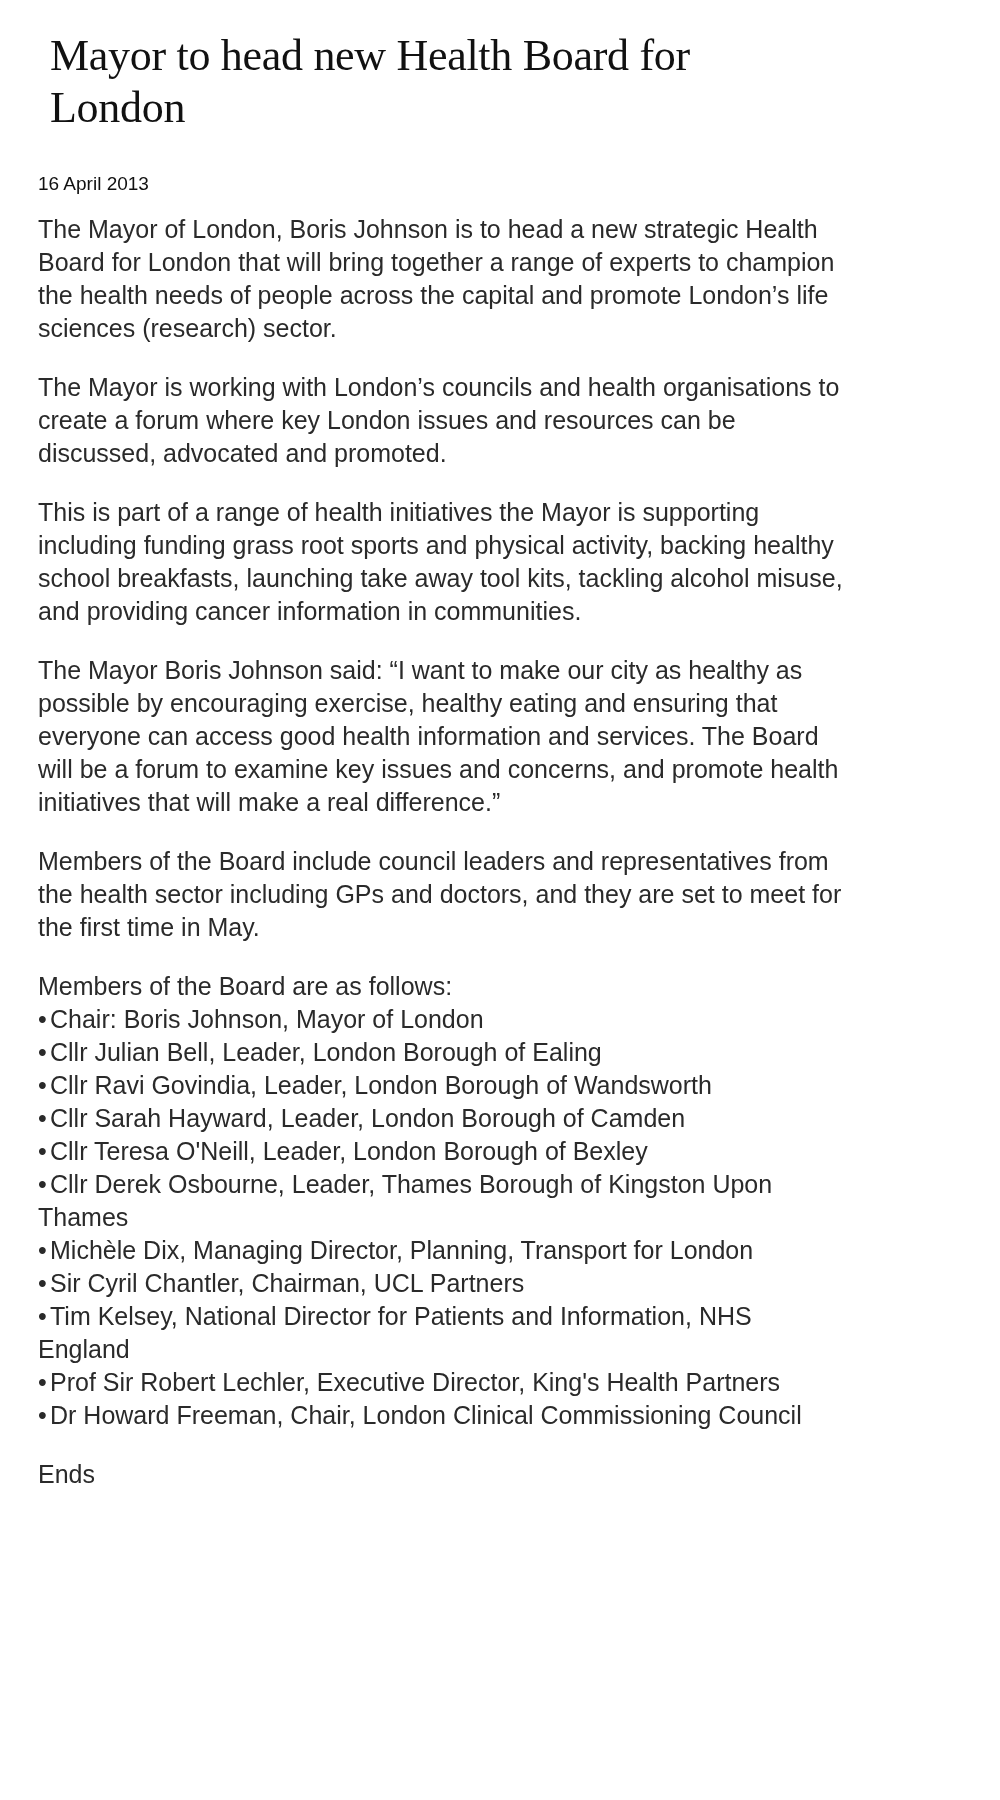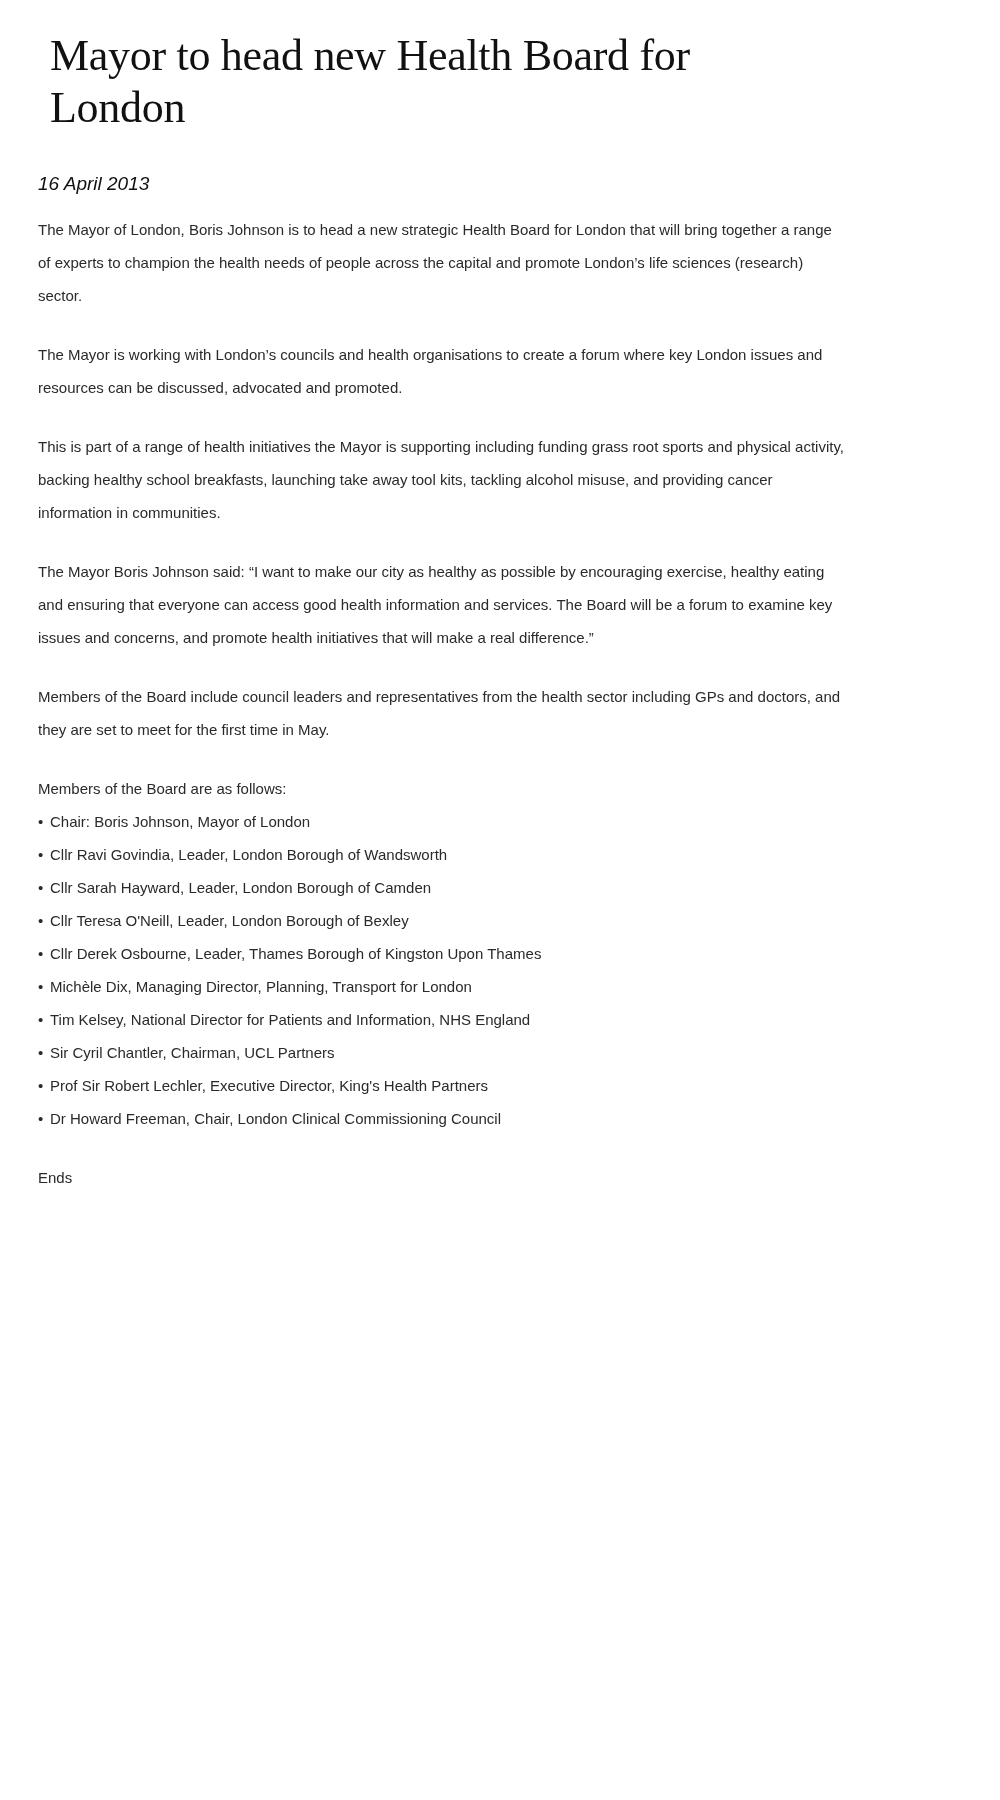--- a/index.html
+++ b/index.html
@@ -29,25 +29,24 @@
       margin: 12px;
       letter-spacing: -0.3px;
       width: 760px;
     }
     .date {
       font-family: "Liberation Sans", "DejaVu Sans", sans-serif;
       font-size: 19px;
       line-height: 24px;
       color: #111111;
       margin: 38px 0 0 0;
-      font-style: italic;
     }
     .body-text {
       font-family: "Liberation Sans", "DejaVu Sans", sans-serif;
-      font-size: 15px;
+      font-size: 25px;
       line-height: 33px;
       color: #2a2a2a;
       margin: 17px 15px 0 0;
       width: 810px;
     }
     .para {
       margin: 0 0 26px 0;
     }
     .list-header {
       margin: 0;
@@ -80,27 +79,28 @@
     <p class="para">The Mayor of London, Boris Johnson is to head a new strategic Health Board for London that will bring together a range of experts to champion the health needs of people across the capital and promote London’s life sciences (research) sector.</p>
     <p class="para">The Mayor is working with London’s councils and health organisations to create a forum where key London issues and resources can be discussed, advocated and promoted.</p>
     <p class="para">This is part of a range of health initiatives the Mayor is supporting including funding grass root sports and physical activity, backing healthy school breakfasts, launching take away tool kits, tackling alcohol misuse, and providing cancer information in communities.</p>
     <p class="para">The Mayor Boris Johnson said: “I want to make our city as healthy as possible by encouraging exercise, healthy eating and ensuring that everyone can access good health information and services.  The Board will be a forum to examine key issues and concerns, and promote health initiatives that will make a real difference.”</p>
     <p class="para">Members of the Board include council leaders and representatives from the health sector including GPs and doctors, and they are set to meet for the first time in May.</p>
 
     <div>
       <p class="list-header">Members of the Board are as follows:</p>
       <ul class="member-list">
         <li class="member-item"><span class="bullet">•</span><span>Chair: Boris Johnson, Mayor of London</span></li>
+        <li class="member-item"><span class="bullet">•</span><span>Cllr Julian Bell, Leader, London Borough of Ealing</span></li>
         <li class="member-item"><span class="bullet">•</span><span>Cllr Ravi Govindia, Leader, London Borough of Wandsworth</span></li>
         <li class="member-item"><span class="bullet">•</span><span>Cllr Sarah Hayward, Leader, London Borough of Camden</span></li>
         <li class="member-item"><span class="bullet">•</span><span>Cllr Teresa O'Neill, Leader, London Borough of Bexley</span></li>
         <li class="member-item"><span class="bullet">•</span><span>Cllr Derek Osbourne, Leader, Thames Borough of Kingston Upon Thames</span></li>
         <li class="member-item"><span class="bullet">•</span><span>Michèle Dix, Managing Director, Planning, Transport for London</span></li>
+        <li class="member-item"><span class="bullet">•</span><span>Sir Cyril Chantler, Chairman, UCL Partners</span></li>
         <li class="member-item"><span class="bullet">•</span><span>Tim Kelsey, National Director for Patients and Information, NHS England</span></li>
-        <li class="member-item"><span class="bullet">•</span><span>Sir Cyril Chantler, Chairman, UCL Partners</span></li>
         <li class="member-item"><span class="bullet">•</span><span>Prof Sir Robert Lechler, Executive Director, King's Health Partners</span></li>
         <li class="member-item"><span class="bullet">•</span><span>Dr Howard Freeman, Chair, London Clinical Commissioning Council</span></li>
       </ul>
     </div>
 
     <p class="para ends">Ends</p>
   </div>
 </div>
 
 </body></html>

